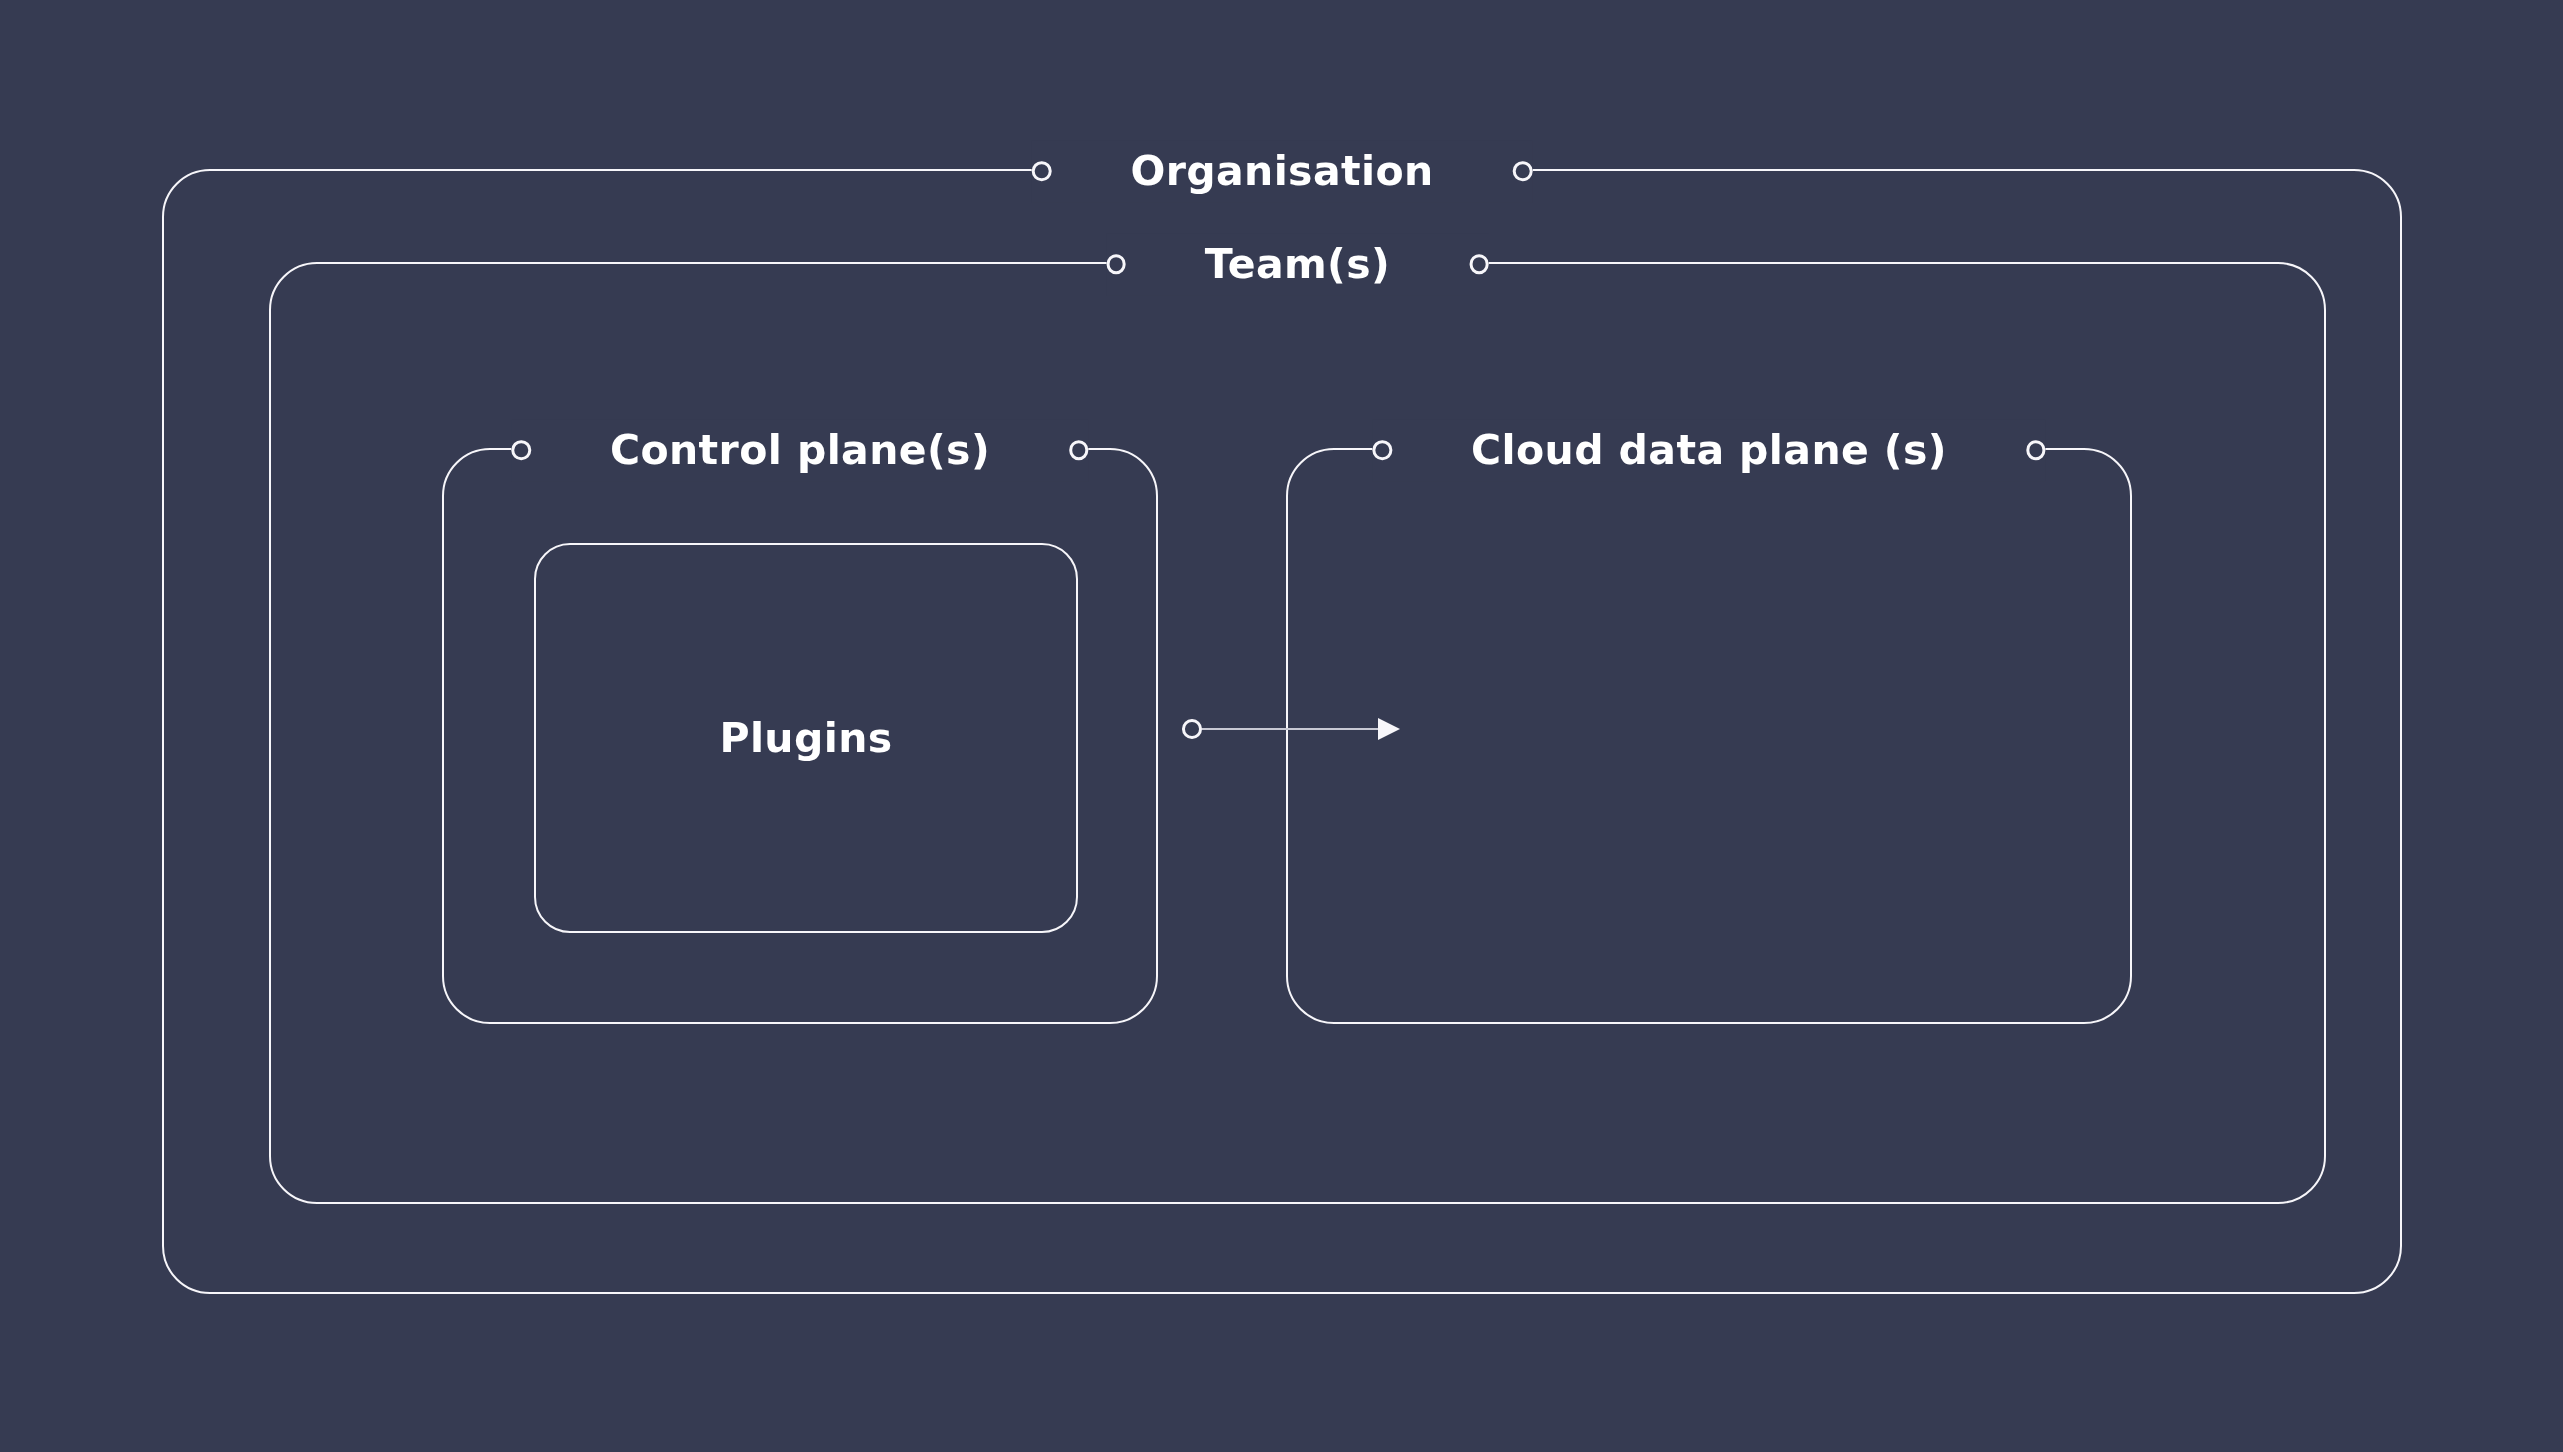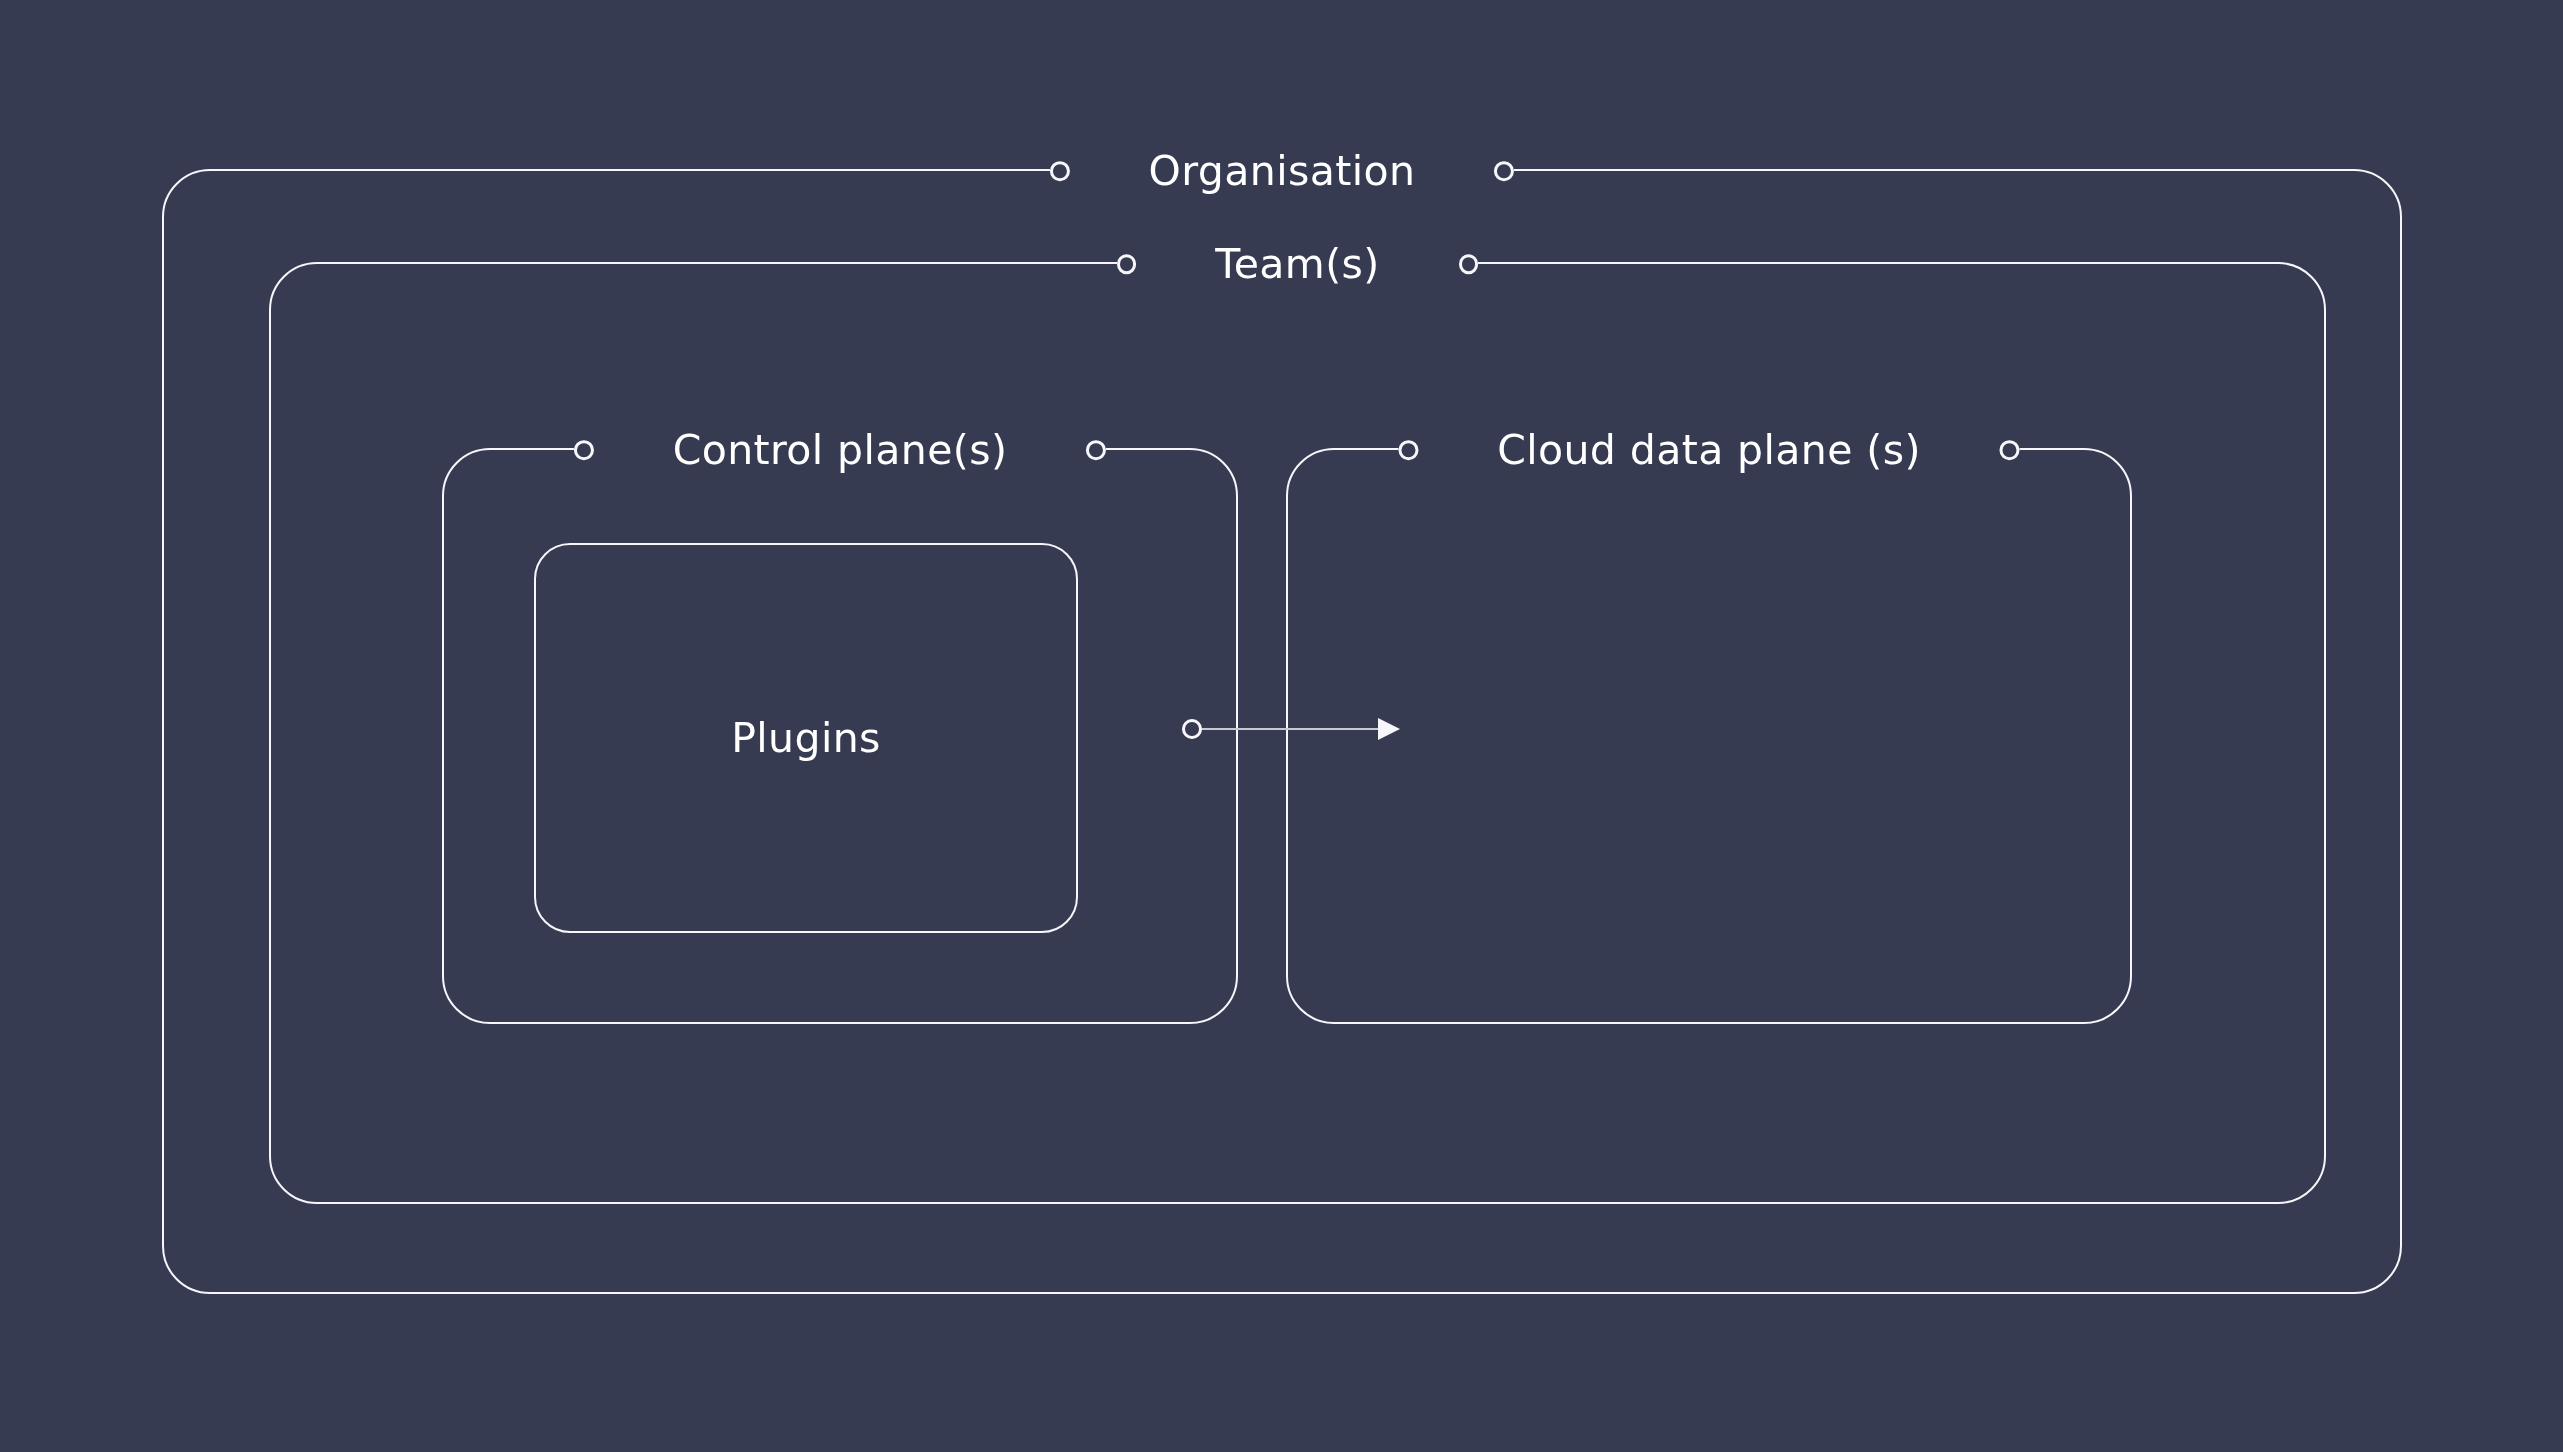--- a/index.html
+++ b/index.html
@@ -1,21 +1,21 @@
 <!DOCTYPE html>
 <html style="--bg: #363b52; --line: #f7f6fa; --text: #ffffff; --arrow-line: #c8c9d4;font-size:13.7px"><head>
 <meta charset="utf-8">
 <style>
   :root {
     --bg: #363b52;
     --line: #f7f6fa;
     --text: #ffffff;
     --arrow-line: #c8c9d4;
   }
-  * { margin: 0; padding: 0; box-sizing: border-box; }
+  * { margin: 0; padding: 0; box-sizing: border-box; font-weight: bold; }
   html, body {
     width: 2563px;
     height: 1452px;
     background: var(--bg);
     overflow: hidden;
     font-family: "DejaVu Sans", "Liberation Sans", sans-serif;
   }
   .canvas {
     position: relative;
     width: 2563px;
@@ -23,21 +23,21 @@
     background: var(--bg);
   }
   .box {
     position: absolute;
     border: 2.6px solid var(--line);
     border-radius: 48px;
   }
   #box-organisation   { left: 162px;  top: 169px; width: 2240px; height: 1125px; }
   #box-teams          { left: 269px;  top: 262px; width: 2057px; height: 942px; }
   #box-environments   { left: 349px;  top: 355px; width: 1874px; height: 759px; }
-  #box-control-plane  { left: 442px;  top: 448px; width: 796px;  height: 576px; }
+  #box-control-plane  { left: 442px;  top: 448px; width: 716px;  height: 576px; }
   #box-cloud-data-plane { left: 1286px; top: 448px; width: 846px; height: 576px; }
   #box-plugins        { left: 534px;  top: 543px; width: 544px;  height: 390px; border-radius: 36px; }
 
   .box-label {
     position: absolute;
     top: 0;
     left: 50%;
     transform: translate(-50%, -50%);
     display: flex;
     align-items: center;

